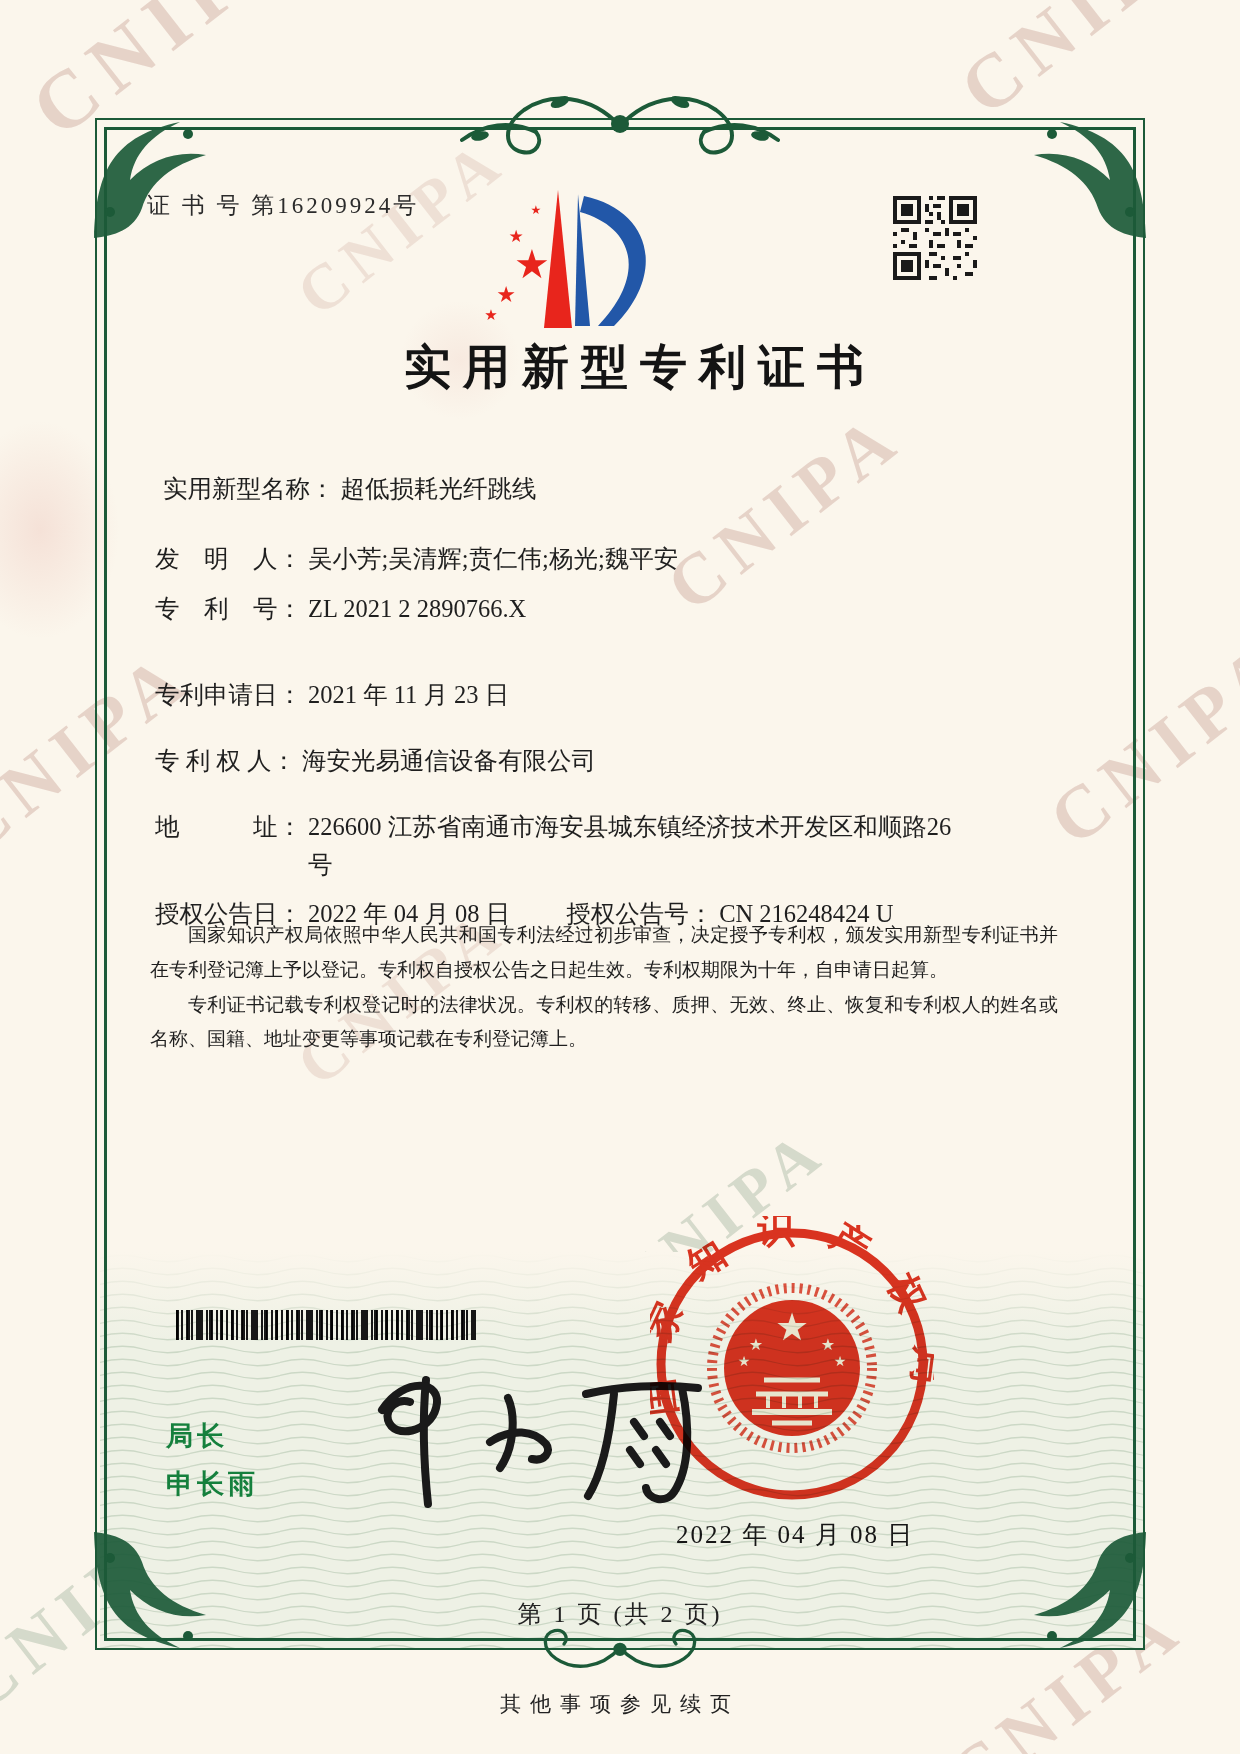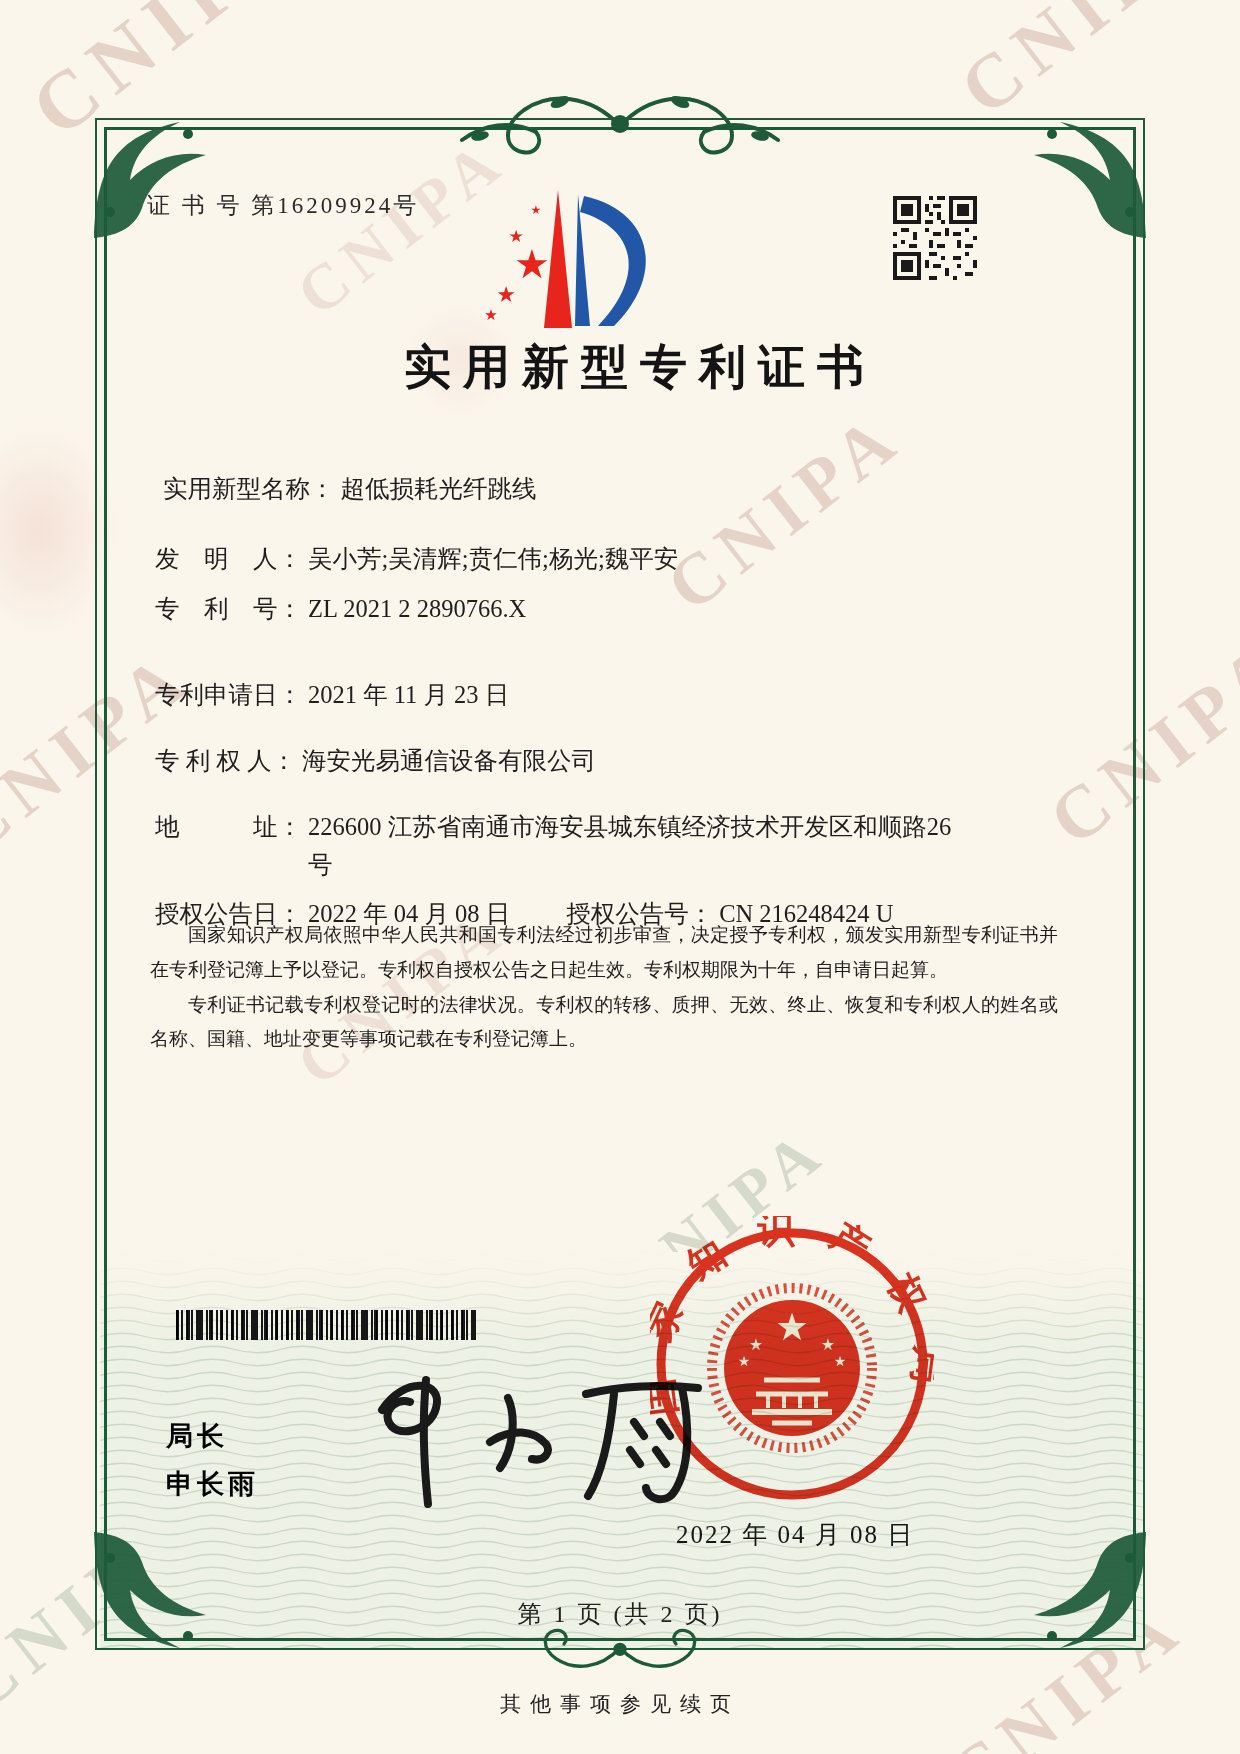--- a/index.html
+++ b/index.html
@@ -43,21 +43,21 @@
     font-size:19px;line-height:1.83;text-align:justify;}
   .bodytext p{margin:0;text-indent:2em;}
   
   .barcode{position:absolute;left:176px;top:1310px;width:300px;height:30px;
     background-image:
       repeating-linear-gradient(90deg,#161616 0 2px,transparent 2px 5px),
       repeating-linear-gradient(90deg,#161616 0 3px,transparent 3px 11px);
     background-blend-mode:multiply;}
   .commissioner{position:absolute;left:166px;
     font-family:"Liberation Sans","DejaVu Sans",sans-serif;font-weight:bold;
-    font-size:27px;color:#000000;letter-spacing:4px;}
+    font-size:27px;color:#15803d;letter-spacing:4px;}
   .sig{position:absolute;left:330px;top:1362px;}
   .seal{position:absolute;left:650px;top:1216px;mix-blend-mode:multiply;opacity:.95;}
   .seal-date{position:absolute;left:660px;top:1518px;width:270px;text-align:center;
     font-size:25px;letter-spacing:2px;color:#161616;}
   .page-indicator{position:absolute;left:0;width:100%;top:1598px;text-align:center;
     font-size:24px;letter-spacing:3px;color:#222;}
   .continuation{position:absolute;left:0;width:100%;top:1690px;text-align:center;
     font-size:21px;letter-spacing:9px;color:#222;}
   
   .blush{position:absolute;border-radius:50%;pointer-events:none;}

